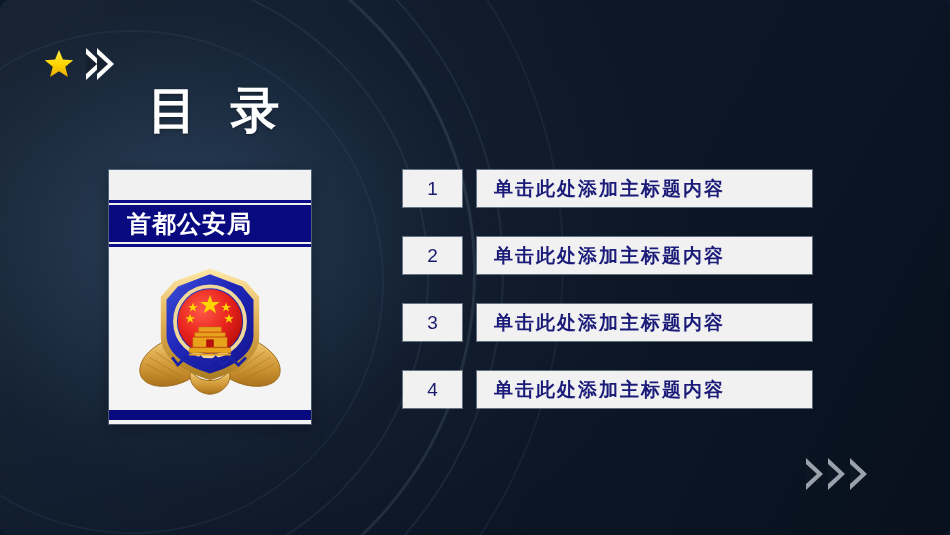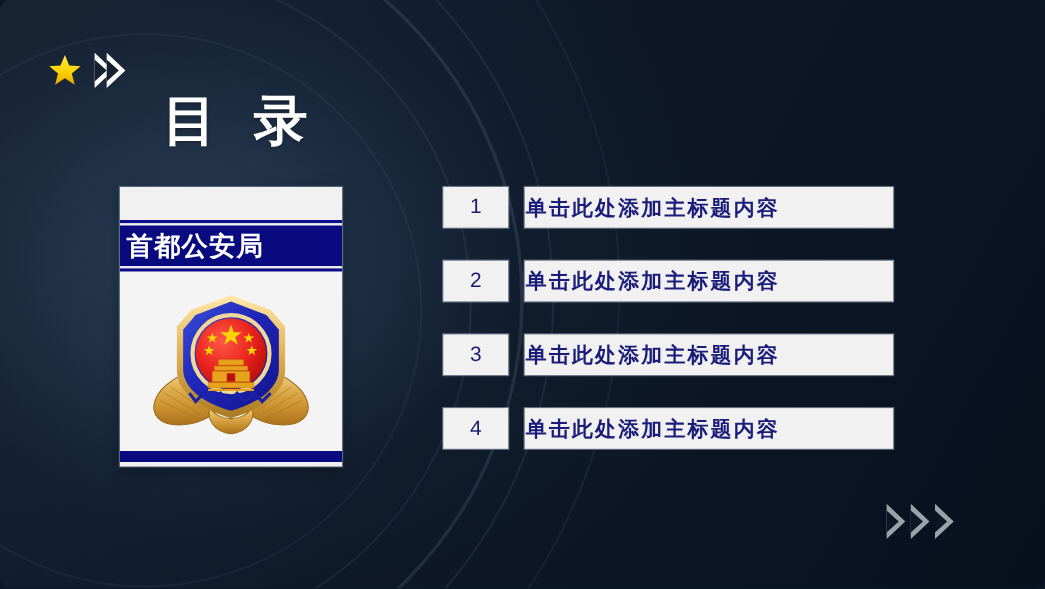--- a/index.html
+++ b/index.html
@@ -139,21 +139,21 @@
     display: flex;
     align-items: center;
     overflow: hidden;
   }
   .cover-banner-text {
     color: #ffffff;
     font-size: 24px;
     font-weight: bold;
     letter-spacing: 1px;
     white-space: nowrap;
-    padding-left: 6px;
+    padding-left: 18px;
   }
   .cover-body {
     flex: 1 1 auto;
     background: #f4f4f4;
     display: flex;
     align-items: center;
     justify-content: center;
     position: relative;
   }
   .emblem { width: 152px; height: 140px; display: block; }
@@ -189,21 +189,21 @@
   .agenda-label {
     flex: 1 1 auto;
     margin-left: 15px;
     background: #f1f1f1;
     color: #1b1b7a;
     font-size: 19px;
     font-weight: bold;
     letter-spacing: 2px;
     display: flex;
     align-items: center;
-    padding-left: 1px;
+    padding-left: 17px;
     overflow: hidden;
     white-space: nowrap;
     box-shadow: 0 0 0 1px rgba(200,215,230,0.45);
   }
 
   
   .footer-chevs {
     position: absolute;
     left: 806px;
     top: 458px;

